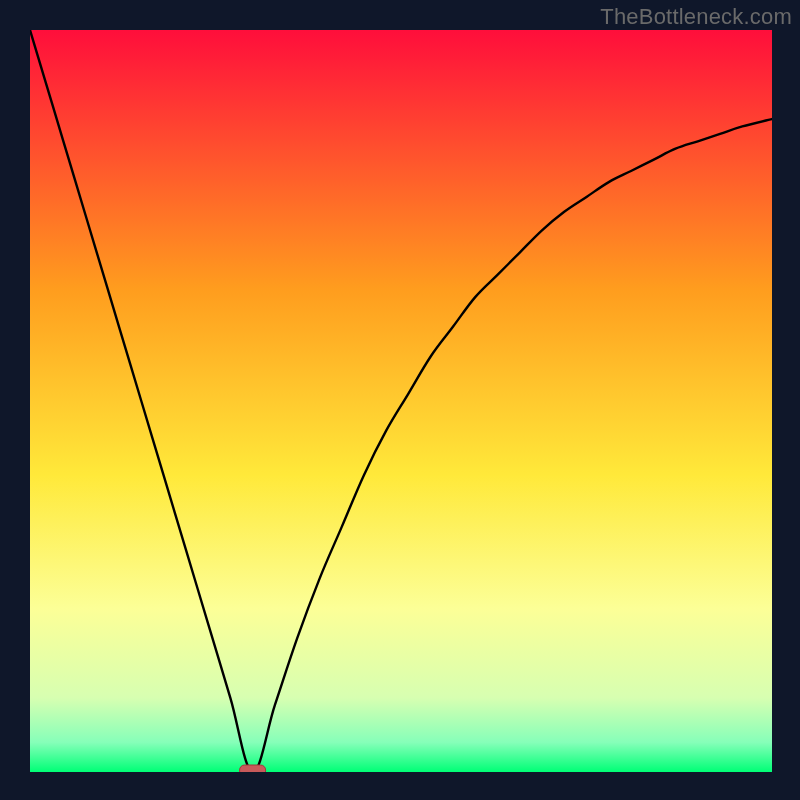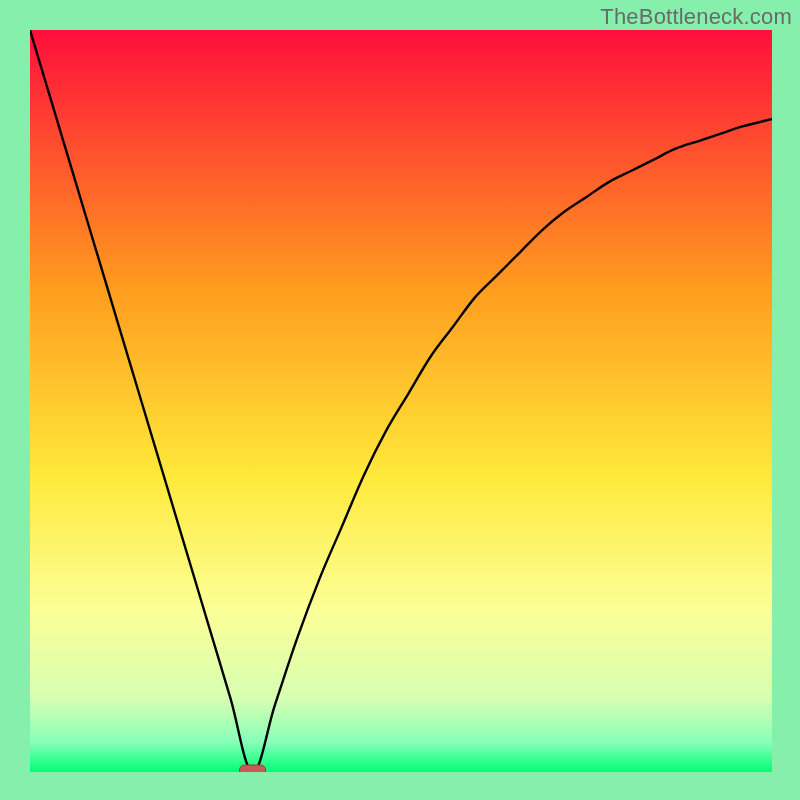--- a/index.html
+++ b/index.html
@@ -10,21 +10,21 @@
     overflow: hidden;
     background: #000;
     font-family: Arial, Helvetica, sans-serif;
   }
   .frame {
     position: absolute;
     top: 0;
     left: 0;
     width: 800px;
     height: 800px;
-    background: #86efac;
+    background: #0f172a;
     text-decoration: underline;
   }
   .plot {
     position: absolute;
     top: 30px;
     left: 30px;
     width: 742px;
     height: 742px;
   }
   .watermark {

